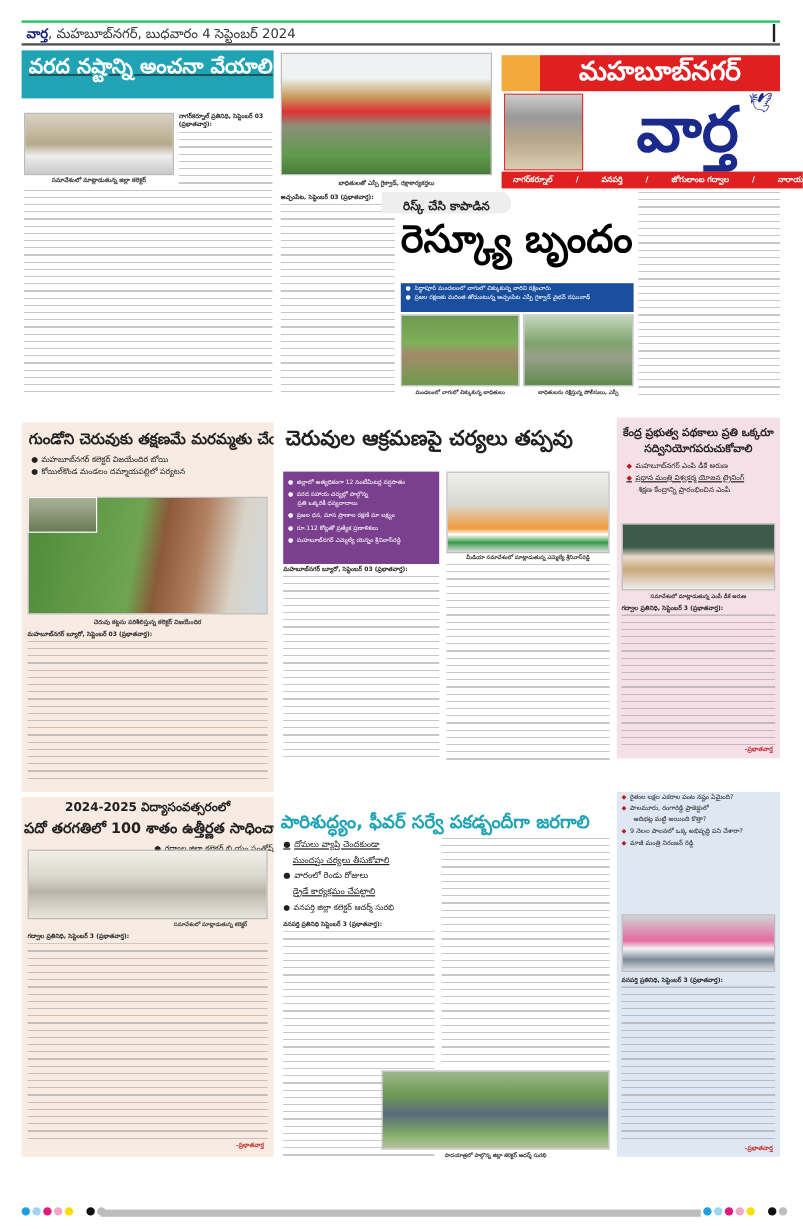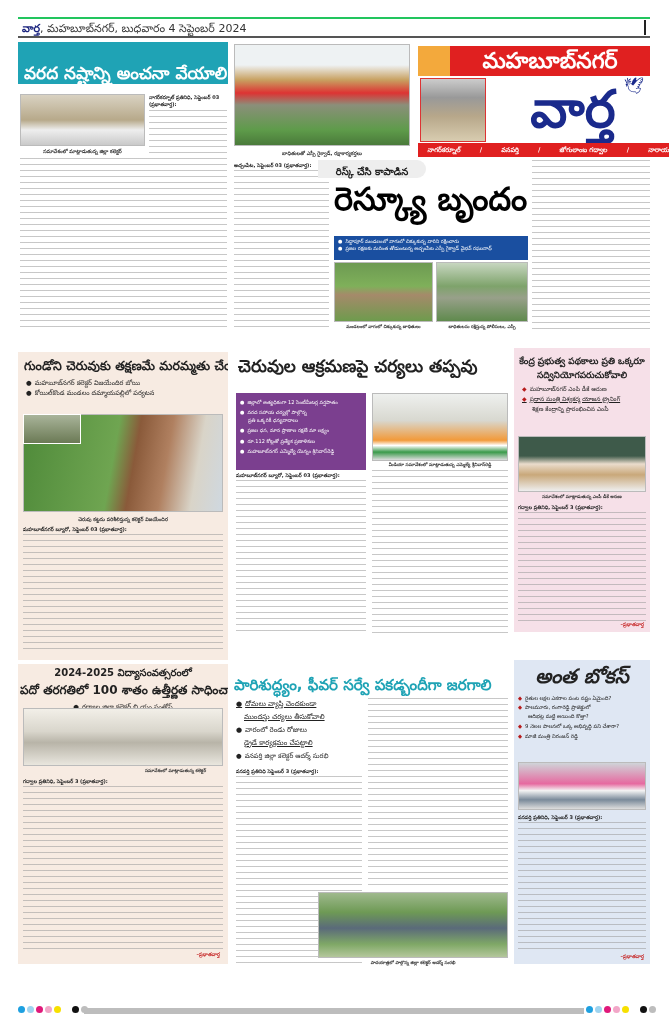--- a/index.html
+++ b/index.html
@@ -19,21 +19,21 @@
 </style>
 </head>
 <body>
 
 <div class="abs topbar">
   <span class="dl"><b>వార్త</b><span>, మహబూబ్‌నగర్, బుధవారం 4 సెప్టెంబర్ 2024</span></span>
   <span class="pg"></span>
 </div>
 
 <div class="abs" style="left:18px;top:42px;width:210px;height:290px;">
-  <div style="background:#1fa3b5;height:40px;padding:21px 6px;">
+  <div style="background:#1fa3b5;height:40px;padding:4px 6px;text-decoration:underline;">
     <span style="color:#fff;font-size:17px;font-weight:bold;white-space:nowrap;">వరద నష్టాన్ని అంచనా వేయాలి</span>
   </div>
   <div class="photo" style="position:absolute;left:2px;top:52px;width:125px;height:52px;background:linear-gradient(180deg,#d9d2c2,#b7a98a 50%,#eee 70%,#c9c9c9);"></div>
   <div class="cap" style="position:absolute;left:2px;top:106px;width:125px;">సమావేశంలో మాట్లాడుతున్న జిల్లా కలెక్టర్</div>
   <div style="position:absolute;left:131px;top:52px;width:78px;font-size:5px;font-weight:bold;line-height:7px;">నాగర్‌కర్నూల్ ప్రతినిధి, సెప్టెంబర్ 03 (ప్రభాతవార్త):</div>
   <div class="filler" style="position:absolute;left:131px;top:68px;width:78px;height:46px;"></div>
   <div class="filler" style="position:absolute;left:2px;top:116px;width:207px;height:170px;"></div>
 </div>
 
 <div class="abs" style="left:232px;top:42px;width:182px;height:290px;">
@@ -112,21 +112,21 @@
   <div class="photo" style="position:absolute;left:4px;top:88px;width:128px;height:56px;background:linear-gradient(180deg,#3e5a4a 0,#3e5a4a 35%,#eadccc 50%,#c9a87a 70%,#eee);"></div>
   <div class="cap" style="position:absolute;left:4px;top:146px;width:128px;font-size:4.5px;">సమావేశంలో మాట్లాడుతున్న ఎంపీ డీకే అరుణ</div>
   <div style="position:absolute;left:4px;top:156px;width:128px;font-size:5px;font-weight:bold;">గద్వాల ప్రతినిధి, సెప్టెంబర్ 3 (ప్రభాతవార్త):</div>
   <div class="filler" style="position:absolute;left:4px;top:164px;width:128px;height:112px;"></div>
   <span style="position:absolute;right:6px;bottom:4px;font-size:5px;color:#c62828;font-weight:bold;">–ప్రభాతవార్త</span>
 </div>
 
 <div class="abs" style="left:18px;top:664px;width:210px;height:300px;background:#f7ebe2;">
   <div style="text-align:center;padding-top:3px;font-size:10px;font-weight:bold;">2024-2025 విద్యాసంవత్సరంలో</div>
   <div style="text-align:center;font-size:12px;font-weight:bold;white-space:nowrap;overflow:hidden;padding:2px 2px;">పదో తరగతిలో 100 శాతం ఉత్తీర్ణత సాధించాలి</div>
-  <div class="bullet" style="text-align:center;">గద్వాల జిల్లా కలెక్టర్ బి.యం సంతోష్</div>
+  <div class="bullet" style="text-align:right;">గద్వాల జిల్లా కలెక్టర్ బి.యం సంతోష్</div>
   <div class="photo" style="position:absolute;left:5px;top:44px;width:200px;height:58px;background:linear-gradient(180deg,#f2efe8,#d9d6cc 40%,#b8b4a8 60%,#e9e6de);"></div>
   <div class="cap" style="position:absolute;left:110px;top:104px;width:95px;font-size:4.5px;">సమావేశంలో మాట్లాడుతున్న కలెక్టర్</div>
   <div style="position:absolute;left:5px;top:114px;width:200px;font-size:5px;font-weight:bold;">గద్వాల ప్రతినిధి, సెప్టెంబర్ 3 (ప్రభాతవార్త):</div>
   <div class="filler" style="position:absolute;left:5px;top:122px;width:200px;height:168px;"></div>
   <span style="position:absolute;right:8px;bottom:6px;font-size:5px;color:#c62828;font-weight:bold;">–ప్రభాతవార్త</span>
 </div>
 
 <div class="abs" style="left:234px;top:676px;width:276px;font-size:15px;font-weight:bold;color:#1fa3b5;white-space:nowrap;">పారిశుద్ధ్యం, ఫీవర్ సర్వే పకడ్బందీగా జరగాలి</div>
 <div class="abs" style="left:236px;top:698px;width:126px;">
   <div class="bullet" style="font-size:7px;line-height:13px;text-decoration:underline;white-space:nowrap;">దోమలు వ్యాప్తి చెందకుండా</div>
@@ -135,21 +135,20 @@
   <div style="font-size:7px;line-height:13px;padding-left:8px;text-decoration:underline;white-space:nowrap;">డ్రైడే కార్యక్రమం చేపట్టాలి</div>
   <div class="bullet" style="font-size:6.5px;line-height:13px;white-space:nowrap;overflow:hidden;">వనపర్తి జిల్లా కలెక్టర్ ఆదర్శ్ సురభి</div>
 </div>
 <div class="abs" style="left:236px;top:768px;width:126px;font-size:5px;font-weight:bold;">వనపర్తి ప్రతినిధి సెప్టెంబర్ 3 (ప్రభాతవార్త):</div>
 <div class="abs filler" style="left:236px;top:776px;width:126px;height:190px;"></div>
 <div class="abs filler" style="left:368px;top:698px;width:140px;height:190px;"></div>
 <div class="abs photo" style="left:318px;top:892px;width:190px;height:66px;background:linear-gradient(180deg,#9fb98d,#6e9a55 30%,#5a6a7a 55%,#7fa866 80%,#b4c79c);"></div>
 <div class="abs cap" style="left:318px;top:960px;width:190px;font-size:4.5px;">పాదయాత్రలో పాల్గొన్న జిల్లా కలెక్టర్ ఆదర్శ్ సురభి</div>
 
 <div class="abs" style="left:514px;top:660px;width:136px;height:304px;background:#dfe7f3;">
-  <div style="text-align:center;font-size:20px;font-weight:bold;font-style:italic;color:#222;padding-top:4px;">అంత బోకస్</div>
   <div class="red-bullet" style="padding-left:4px;font-size:5.3px;line-height:10px;white-space:nowrap;overflow:hidden;">రైతుల లక్షల ఎకరాల పంట నష్టం ఏమైంది?</div>
   <div class="red-bullet" style="padding-left:4px;font-size:5.3px;line-height:9px;">పాలమూరు, రంగారెడ్డి ప్రాజెక్టులో</div>
   <div style="padding-left:14px;font-size:5.3px;line-height:9px;">ఆదిభట్ల మట్టి అయింది కొత్తా?</div>
   <div class="red-bullet" style="padding-left:4px;font-size:5.3px;line-height:10px;white-space:nowrap;overflow:hidden;">9 నెలల పాలనలో ఒక్క అభివృద్ధి పని చేశారా?</div>
   <div class="red-bullet" style="padding-left:4px;font-size:5.3px;line-height:10px;">మాజీ మంత్రి నిరంజన్ రెడ్డి</div>
   <div class="photo" style="position:absolute;left:4px;top:102px;width:128px;height:48px;background:linear-gradient(180deg,#cfd4d8,#e66aa0 45%,#f3f3f3 60%,#7a8a9a 80%,#ddd);"></div>
   <div style="position:absolute;left:4px;top:154px;width:128px;font-size:5px;font-weight:bold;">వనపర్తి ప్రతినిధి, సెప్టెంబర్ 3 (ప్రభాతవార్త):</div>
   <div class="filler" style="position:absolute;left:4px;top:162px;width:128px;height:130px;"></div>
   <span style="position:absolute;right:6px;bottom:4px;font-size:5px;color:#c62828;font-weight:bold;">–ప్రభాతవార్త</span>
 </div>

